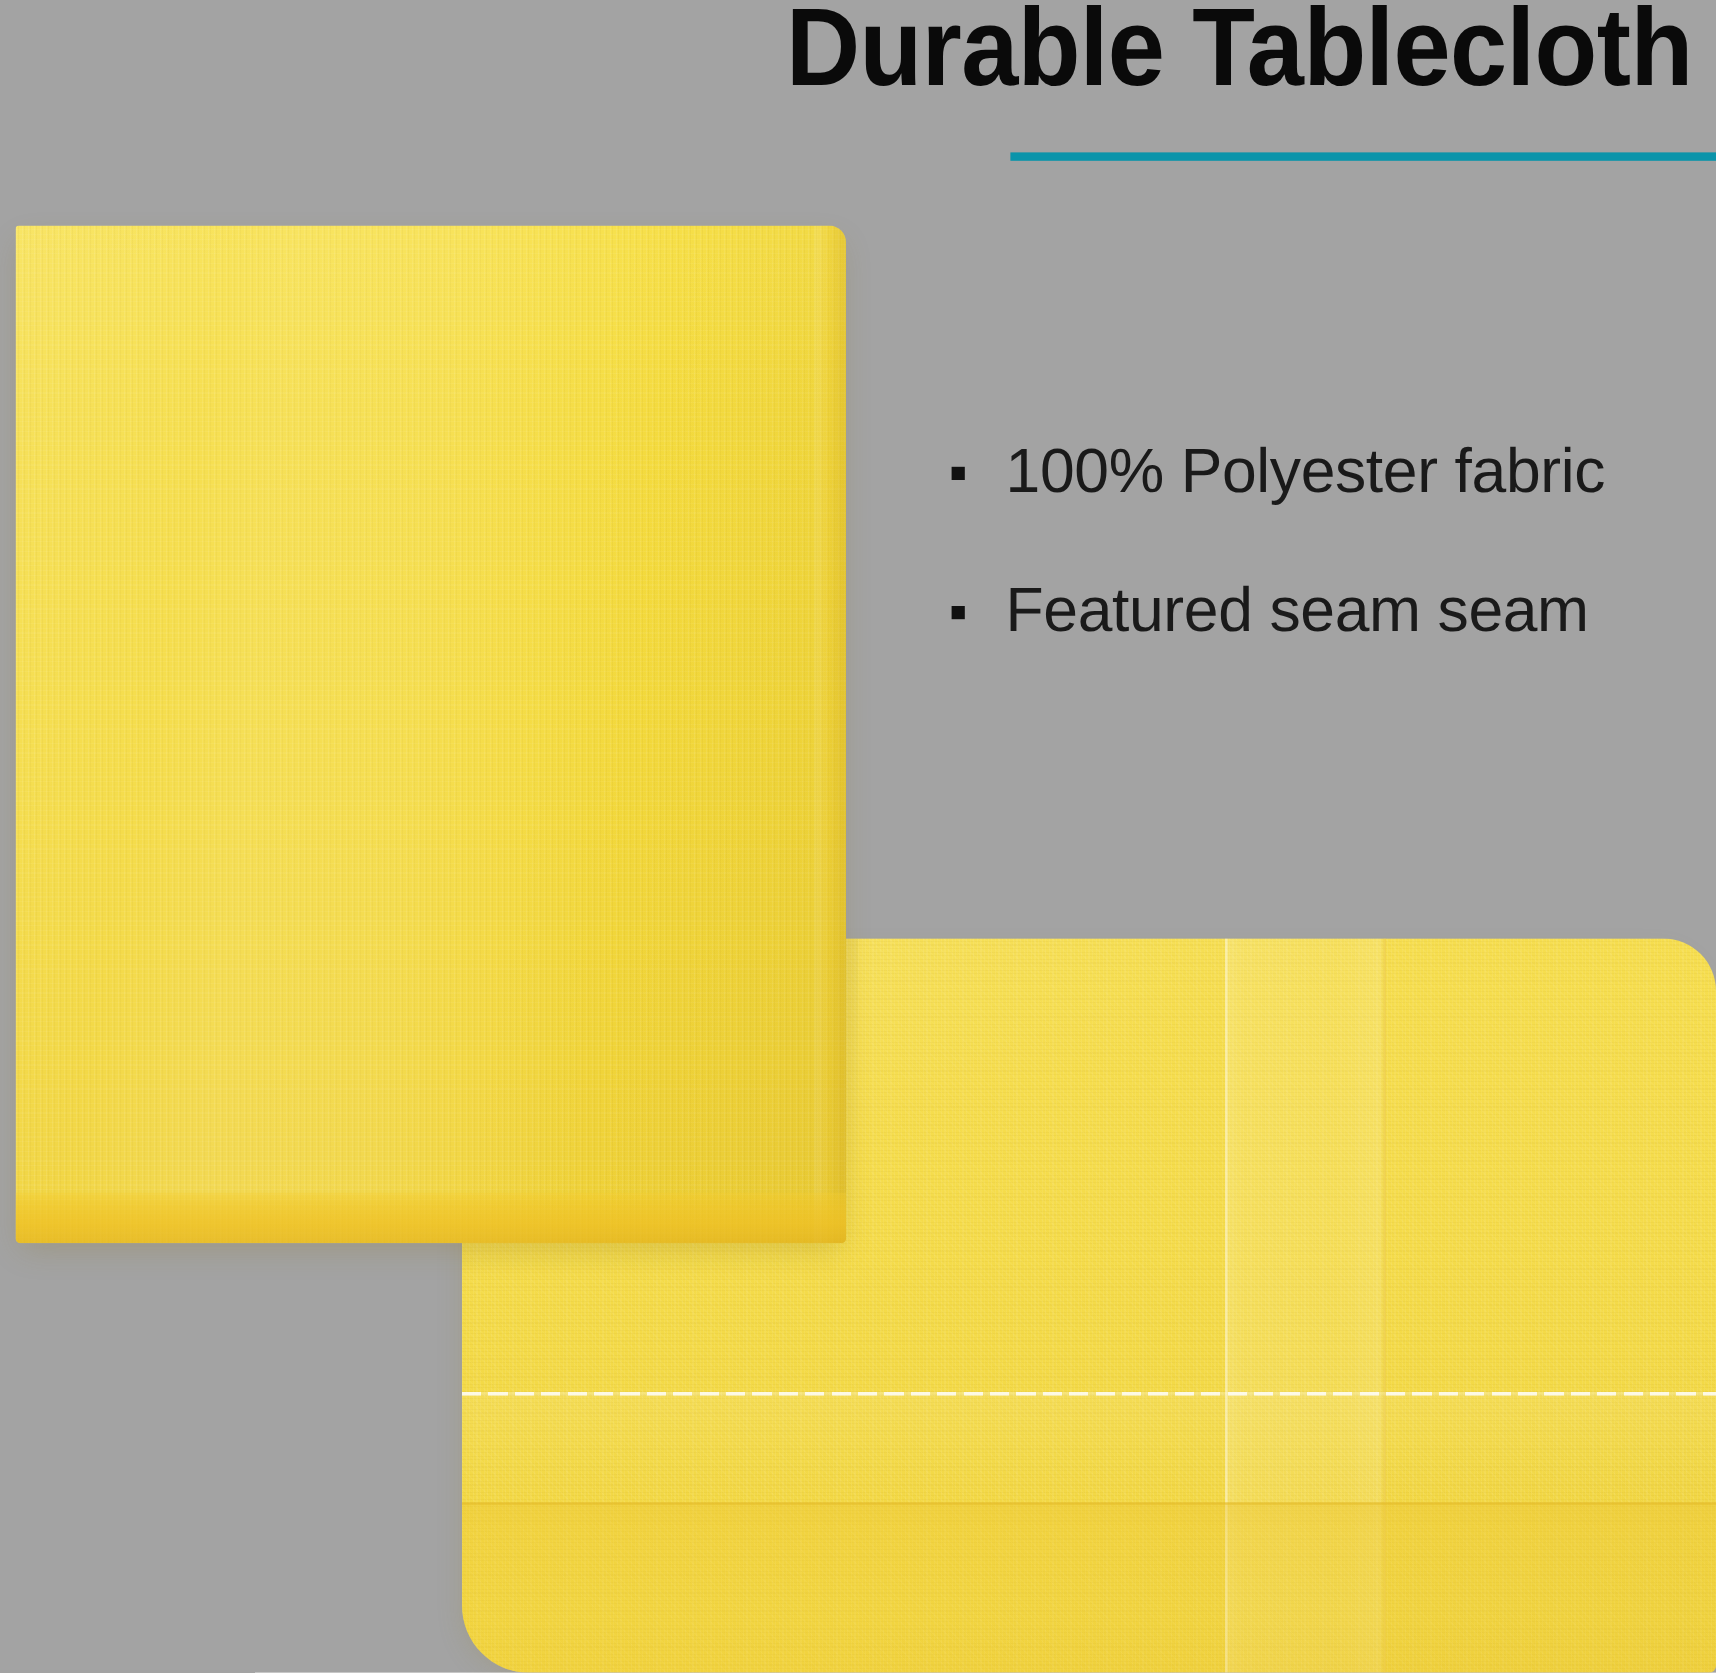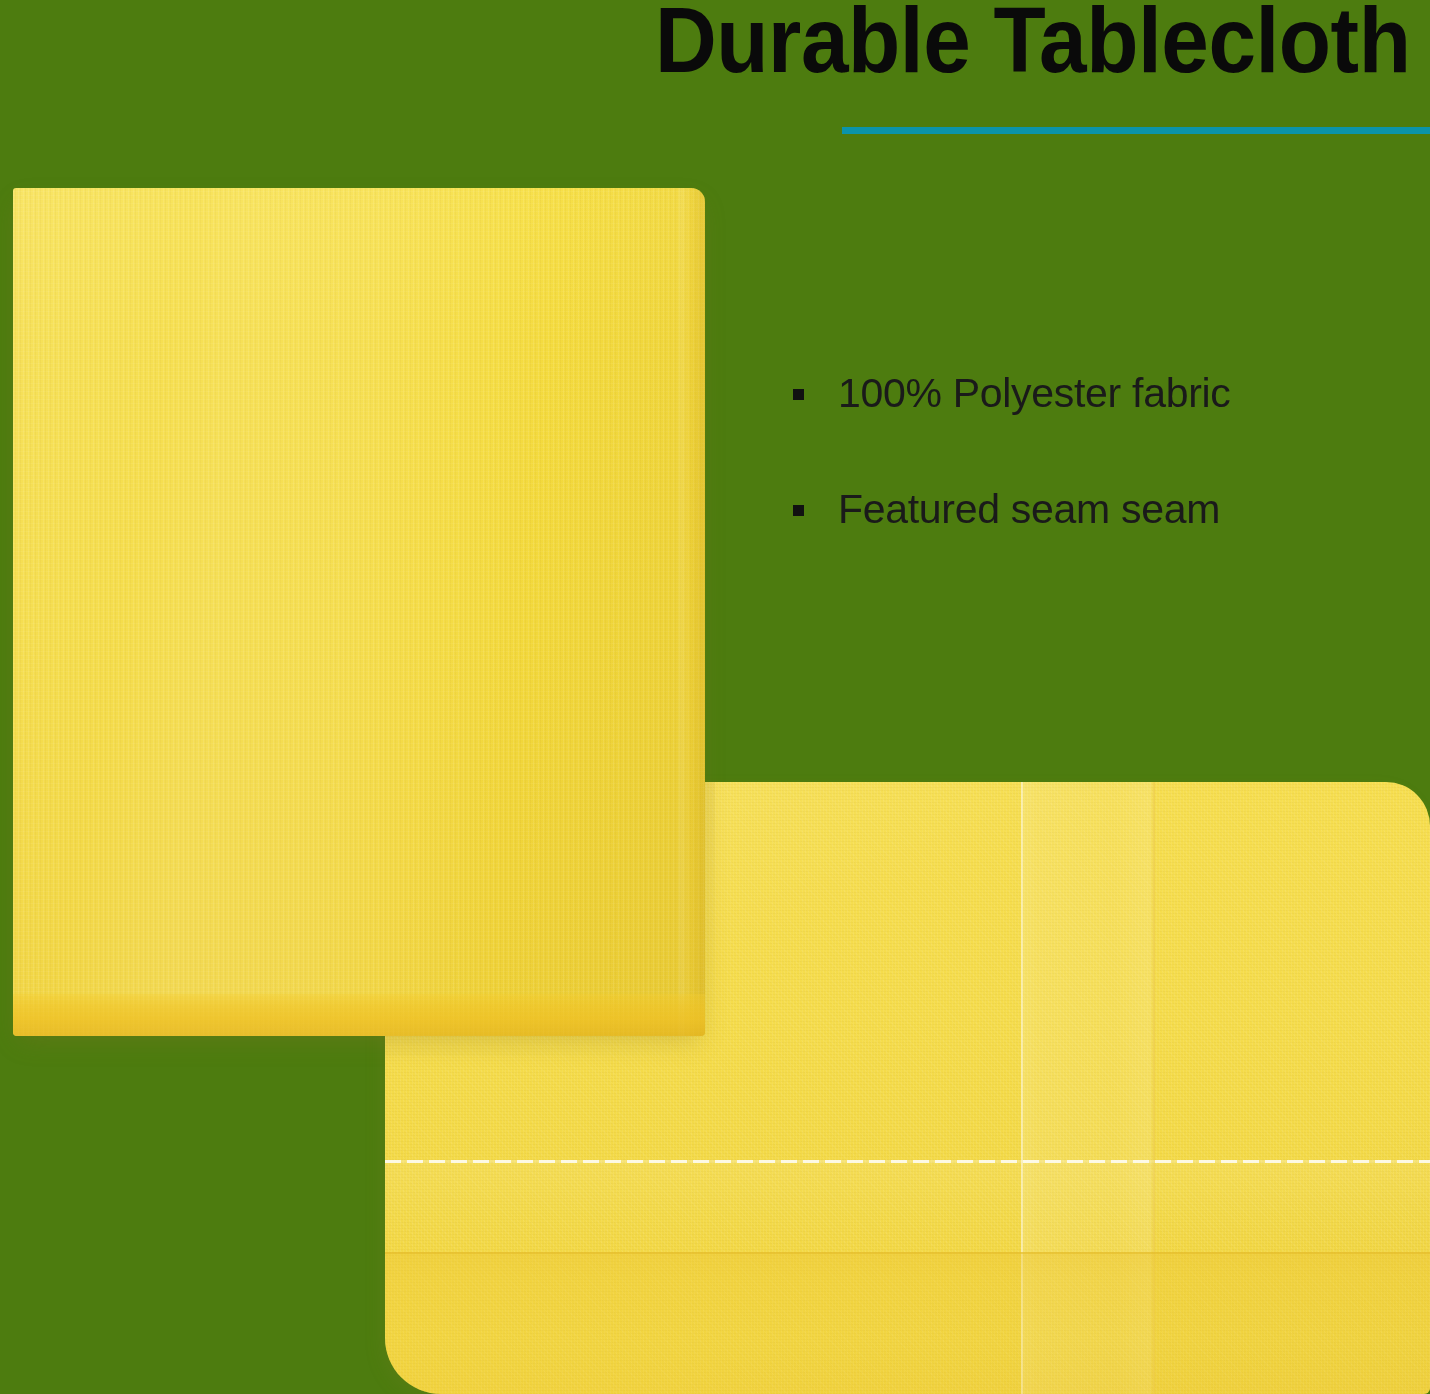--- a/index.html
+++ b/index.html
@@ -6,21 +6,21 @@
   html, body {
     margin: 0;
     padding: 0;
     background: #ffffff;
   }
 
   #page {
     position: relative;
     width: 1430px;
     height: 1394px;
-    background: #4d7c0f;
+    background: #a3a3a3;
     overflow: hidden;
     font-family: "Liberation Sans", "DejaVu Sans", sans-serif;
   }
 
   
   .headline {
     position: absolute;
     left: 655px;
     top: -6px;
     width: 790px;
@@ -63,21 +63,21 @@
     position: absolute;
     left: 3px;
     top: 34px;
     width: 11px;
     height: 11px;
     background: #111111;
   }
 
   .bullet-text {
     font-family: "Liberation Sans", "DejaVu Sans", sans-serif;
-    font-size: 41px;
+    font-size: 52px;
     font-weight: 400;
     color: #1a1a1a;
     line-height: 76px;
     letter-spacing: -0.3px;
     white-space: nowrap;
   }
 
   
   .fabric {
     position: absolute;

